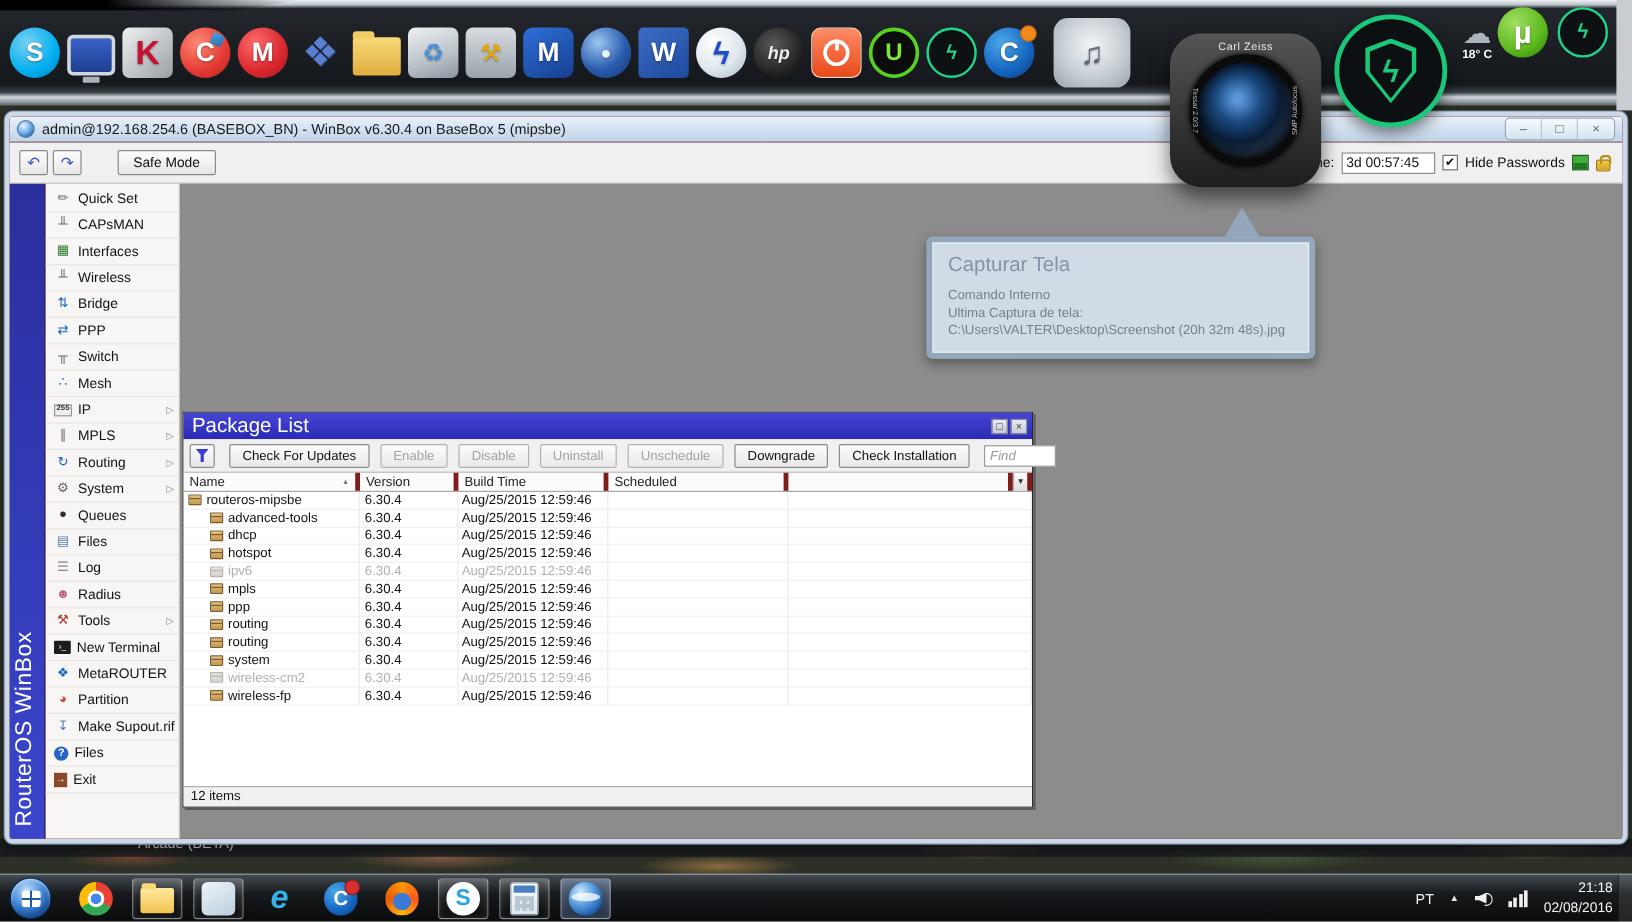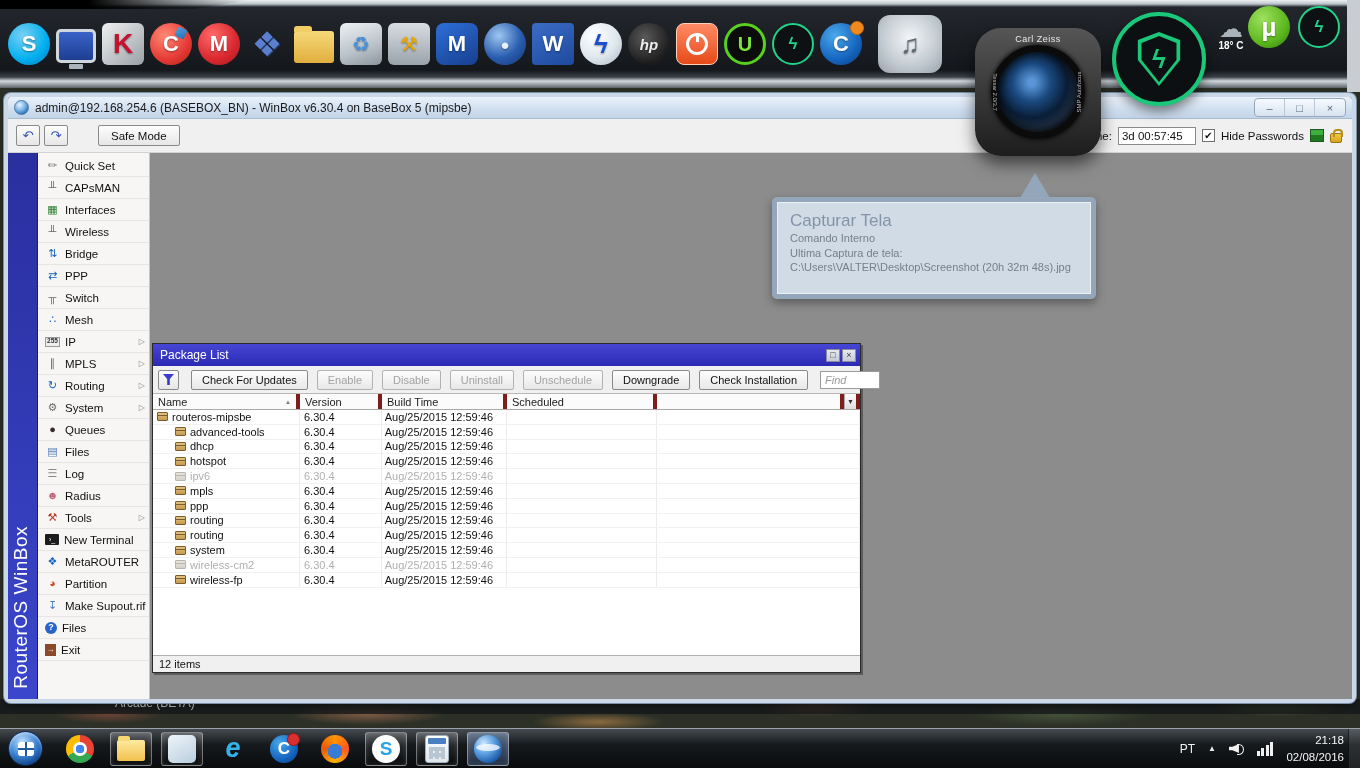--- a/index.html
+++ b/index.html
@@ -118,21 +118,21 @@
   .i-partition{color:#d1492e}
   .i-supout{color:#4a7fbf}
   .i-manual{background:#2864c8;color:#fff;border-radius:50%;font-size:9px;width:12px;height:12px;font-weight:bold}
   .i-exit{background:#8a4a2a;color:#fff;font-size:8px;width:11px;height:12px}
   .wb-content{position:absolute;left:142px;top:0;right:0;bottom:0;background:#8c8c8c}
 
   
   .pkg-win{position:absolute;left:144px;top:190px;width:709px;height:330px;background:#f0f0f0;
     border:1px solid #2a2a2a;box-shadow:2px 2px 0 rgba(0,0,0,.35);z-index:6;display:flex;flex-direction:column}
   .pkg-title{height:22px;background:linear-gradient(180deg,#4646d4,#2a2ab4);display:flex;align-items:center;padding:0 4px 0 7px;flex:none}
-  .pkg-title-text{color:#fff;font-size:12px}
+  .pkg-title-text{color:#fff;font-size:17px}
   .pkg-title-btns{margin-left:auto;display:flex;gap:2px}
   .pkg-tbtn{width:14px;height:13px;background:linear-gradient(#e8eaf2,#c6cad8);border:1px solid #8a8a9a;font-size:9px;color:#444;
     display:flex;align-items:center;justify-content:center;line-height:1}
   .pkg-toolbar{height:27px;display:flex;align-items:center;padding:0 5px;gap:12px;flex:none;background:#f0f0f0}
   .funnel-btn{width:21px;height:20px;border:1px solid #8a8a8a;border-radius:2px;background:linear-gradient(#fdfdfd,#e6e6e6);
     display:flex;align-items:center;justify-content:center;flex:none}
   .funnel-shape{width:11px;height:11px;background:#3b3bd0;clip-path:polygon(0 0,100% 0,62% 45%,62% 100%,38% 100%,38% 45%)}
   .pkg-btn{height:20px;padding:0 10px;border:1px solid #8a8a8a;border-radius:2px;background:linear-gradient(#fdfdfd,#e8e8e8);
     font-size:11px;color:#111;display:flex;align-items:center;white-space:nowrap}
   .pkg-btn.dis{color:#a3a3a3;border-color:#b2b2b2}
@@ -155,21 +155,21 @@
   .pkg-row.dim .pkg-box{opacity:.45;filter:grayscale(.8)}
   .pkg-filler{flex:1;background:#fff}
   .pkg-status{height:17px;background:#f0f0f0;border-top:1px solid #b0b0b0;display:flex;align-items:center;padding:0 6px;font-size:11px;color:#111;flex:none}
 
   
   .dock-tooltip{position:absolute;left:772px;top:197px;width:324px;height:102px;z-index:50;
     background:rgba(148,170,192,.88);border-radius:5px;box-shadow:0 4px 10px rgba(0,0,0,.35);padding:5px}
   .dock-tooltip::before{content:"";position:absolute;top:-24px;left:248px;border-left:15px solid transparent;
     border-right:15px solid transparent;border-bottom:25px solid rgba(148,170,192,.88)}
   .tooltip-inner{width:100%;height:100%;background:rgba(222,230,238,.82);border:1px solid rgba(255,255,255,.6);padding:8px 12px 0 12px}
-  .tooltip-title{font-size:17px;color:#8494a8;margin-bottom:0}
+  .tooltip-title{font-size:17px;color:#8494a8;margin-bottom:8px}
   .tooltip-line{font-size:11px;color:#75808c;line-height:1.32;white-space:nowrap}
 
   
   .arcade-bar{position:absolute;left:0;right:0;top:699px;height:15px;background:rgba(22,25,27,.8);z-index:5;display:flex;align-items:flex-start}
   .arcade-text{margin-left:115px;font-size:12px;color:#c8cbcd;margin-top:-3px}
   .taskbar{position:absolute;left:0;bottom:0;width:1360px;height:40px;z-index:60;
     background:linear-gradient(180deg,rgba(70,76,82,.96),rgba(22,25,28,.97) 40%,rgba(8,10,12,.98));border-top:1px solid #9aa2aa;
     display:flex;align-items:center;padding-left:8px}
   .start-orb{width:35px;height:35px;border-radius:50%;flex:none;margin-right:16px;
     background:radial-gradient(circle at 40% 30%,#bfe0ff,#3f87d6 45%,#0e3f86 80%,#082a5e);

